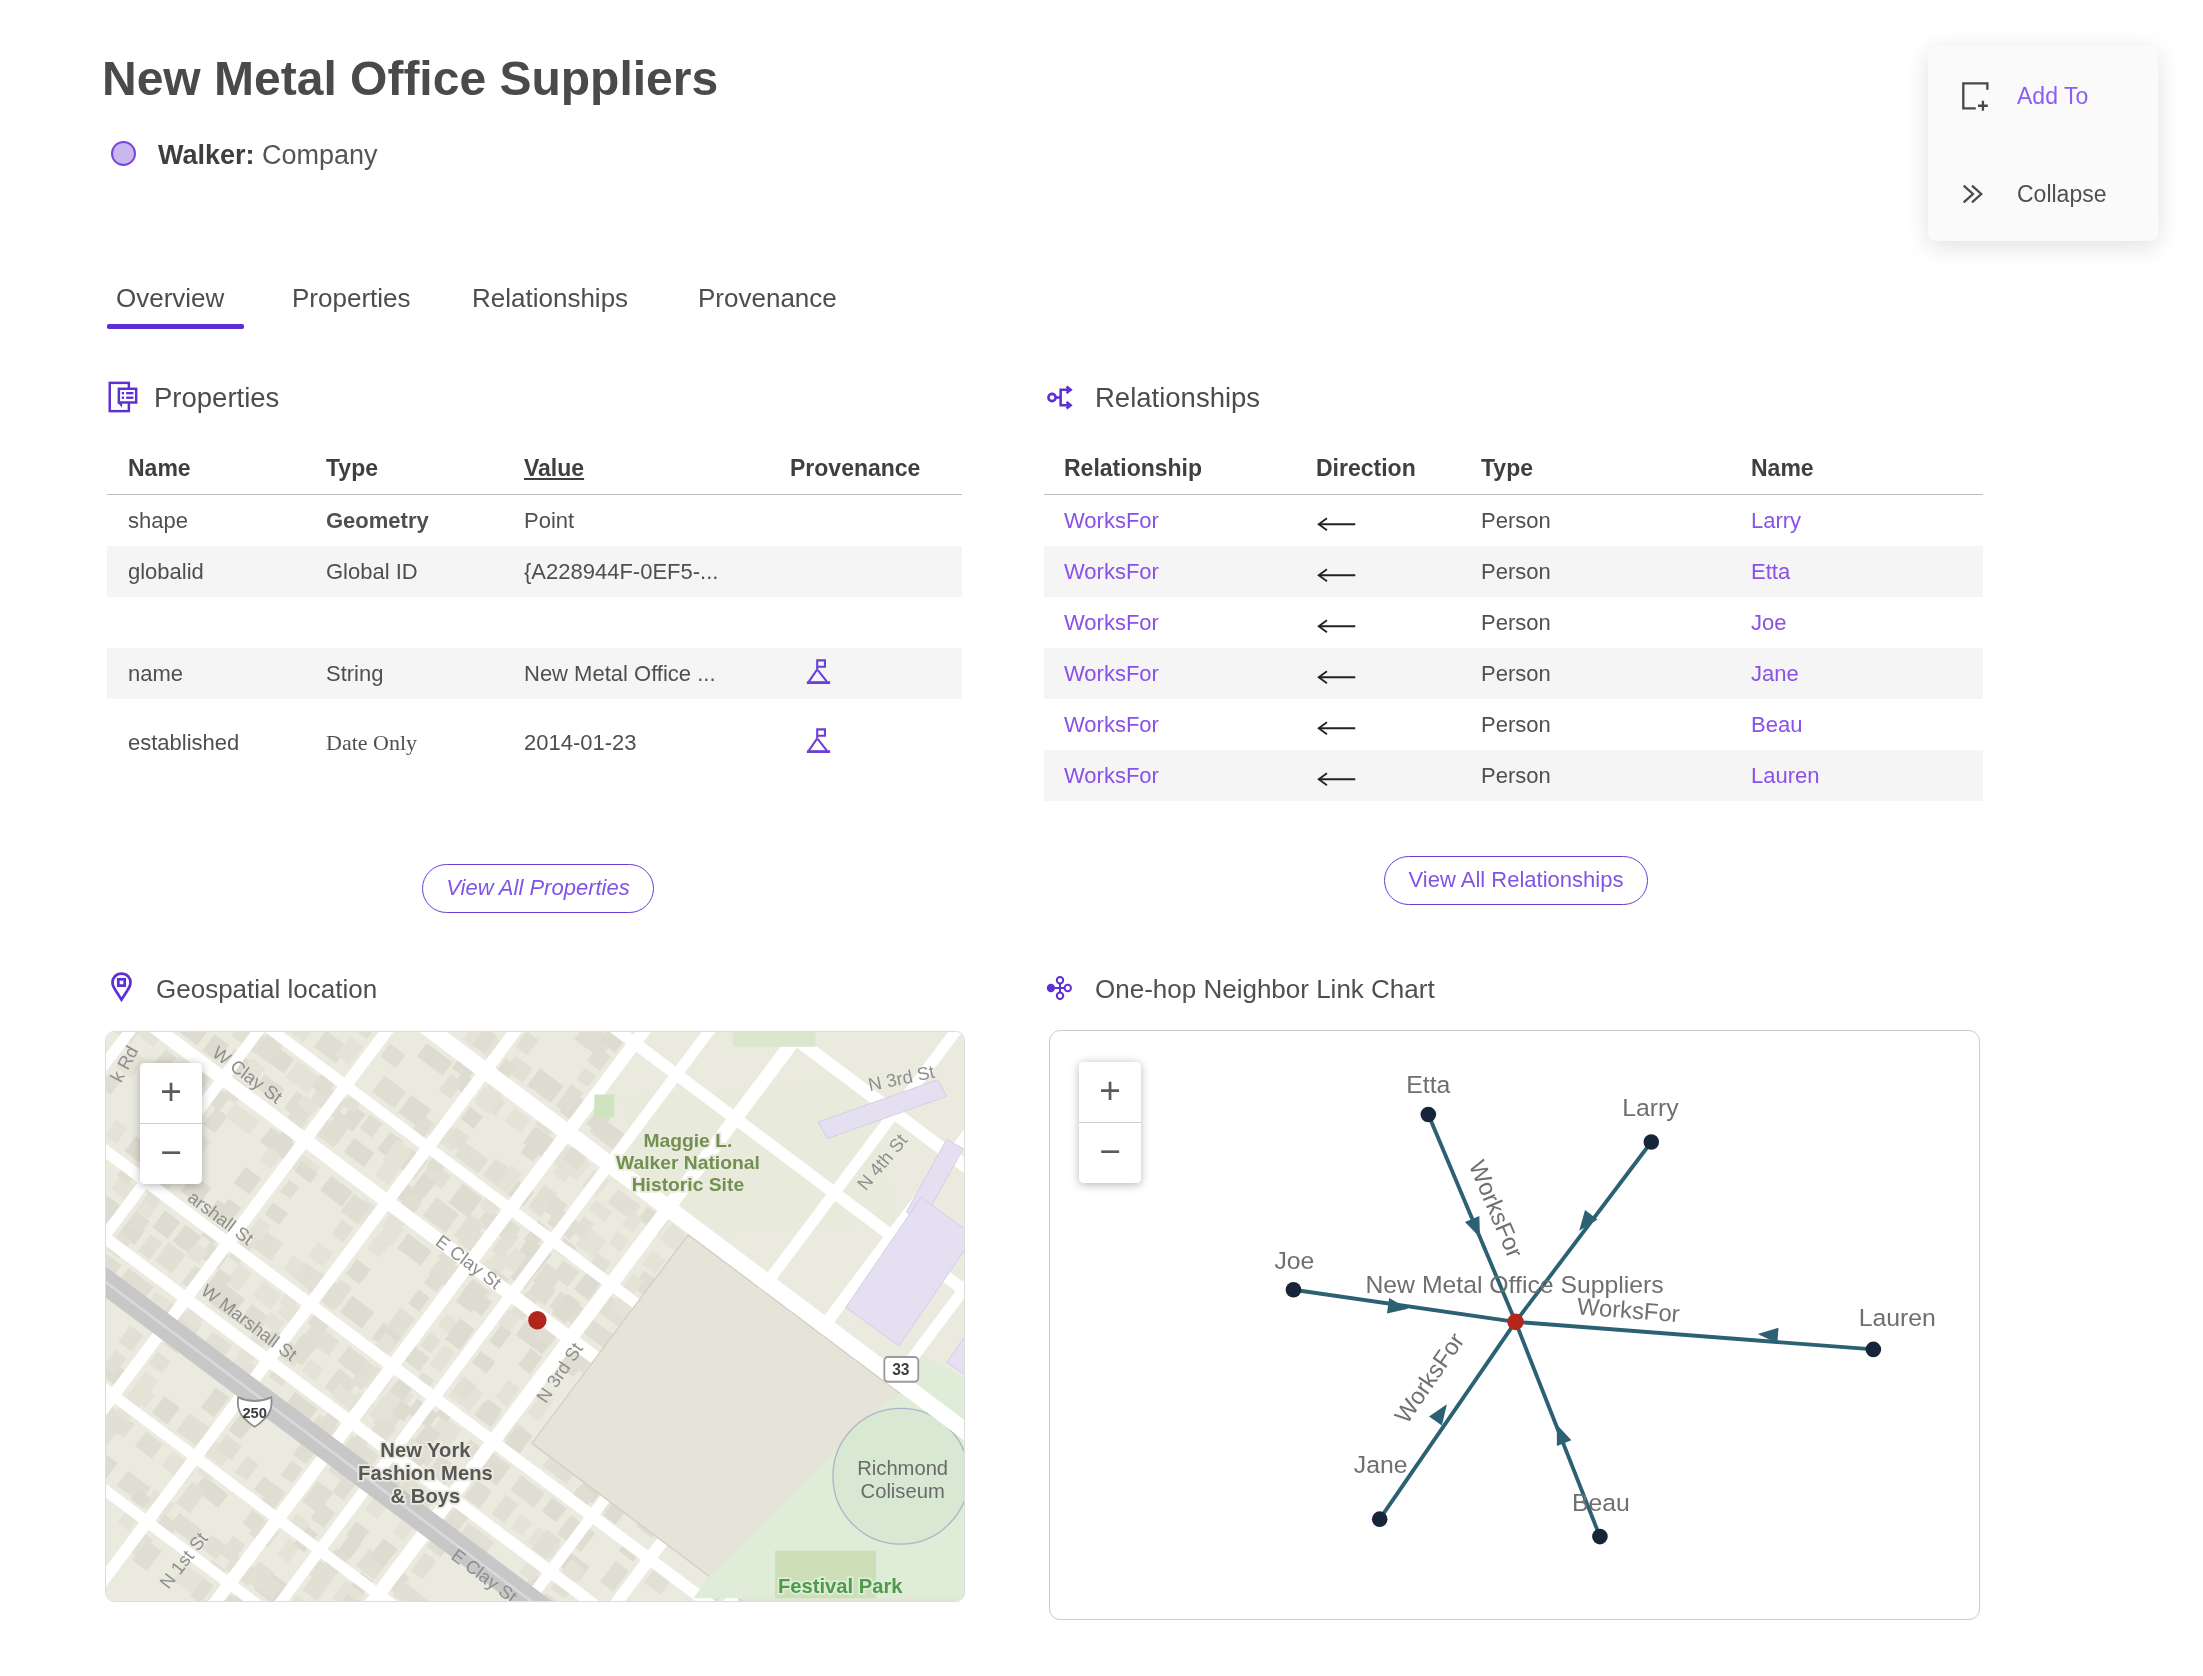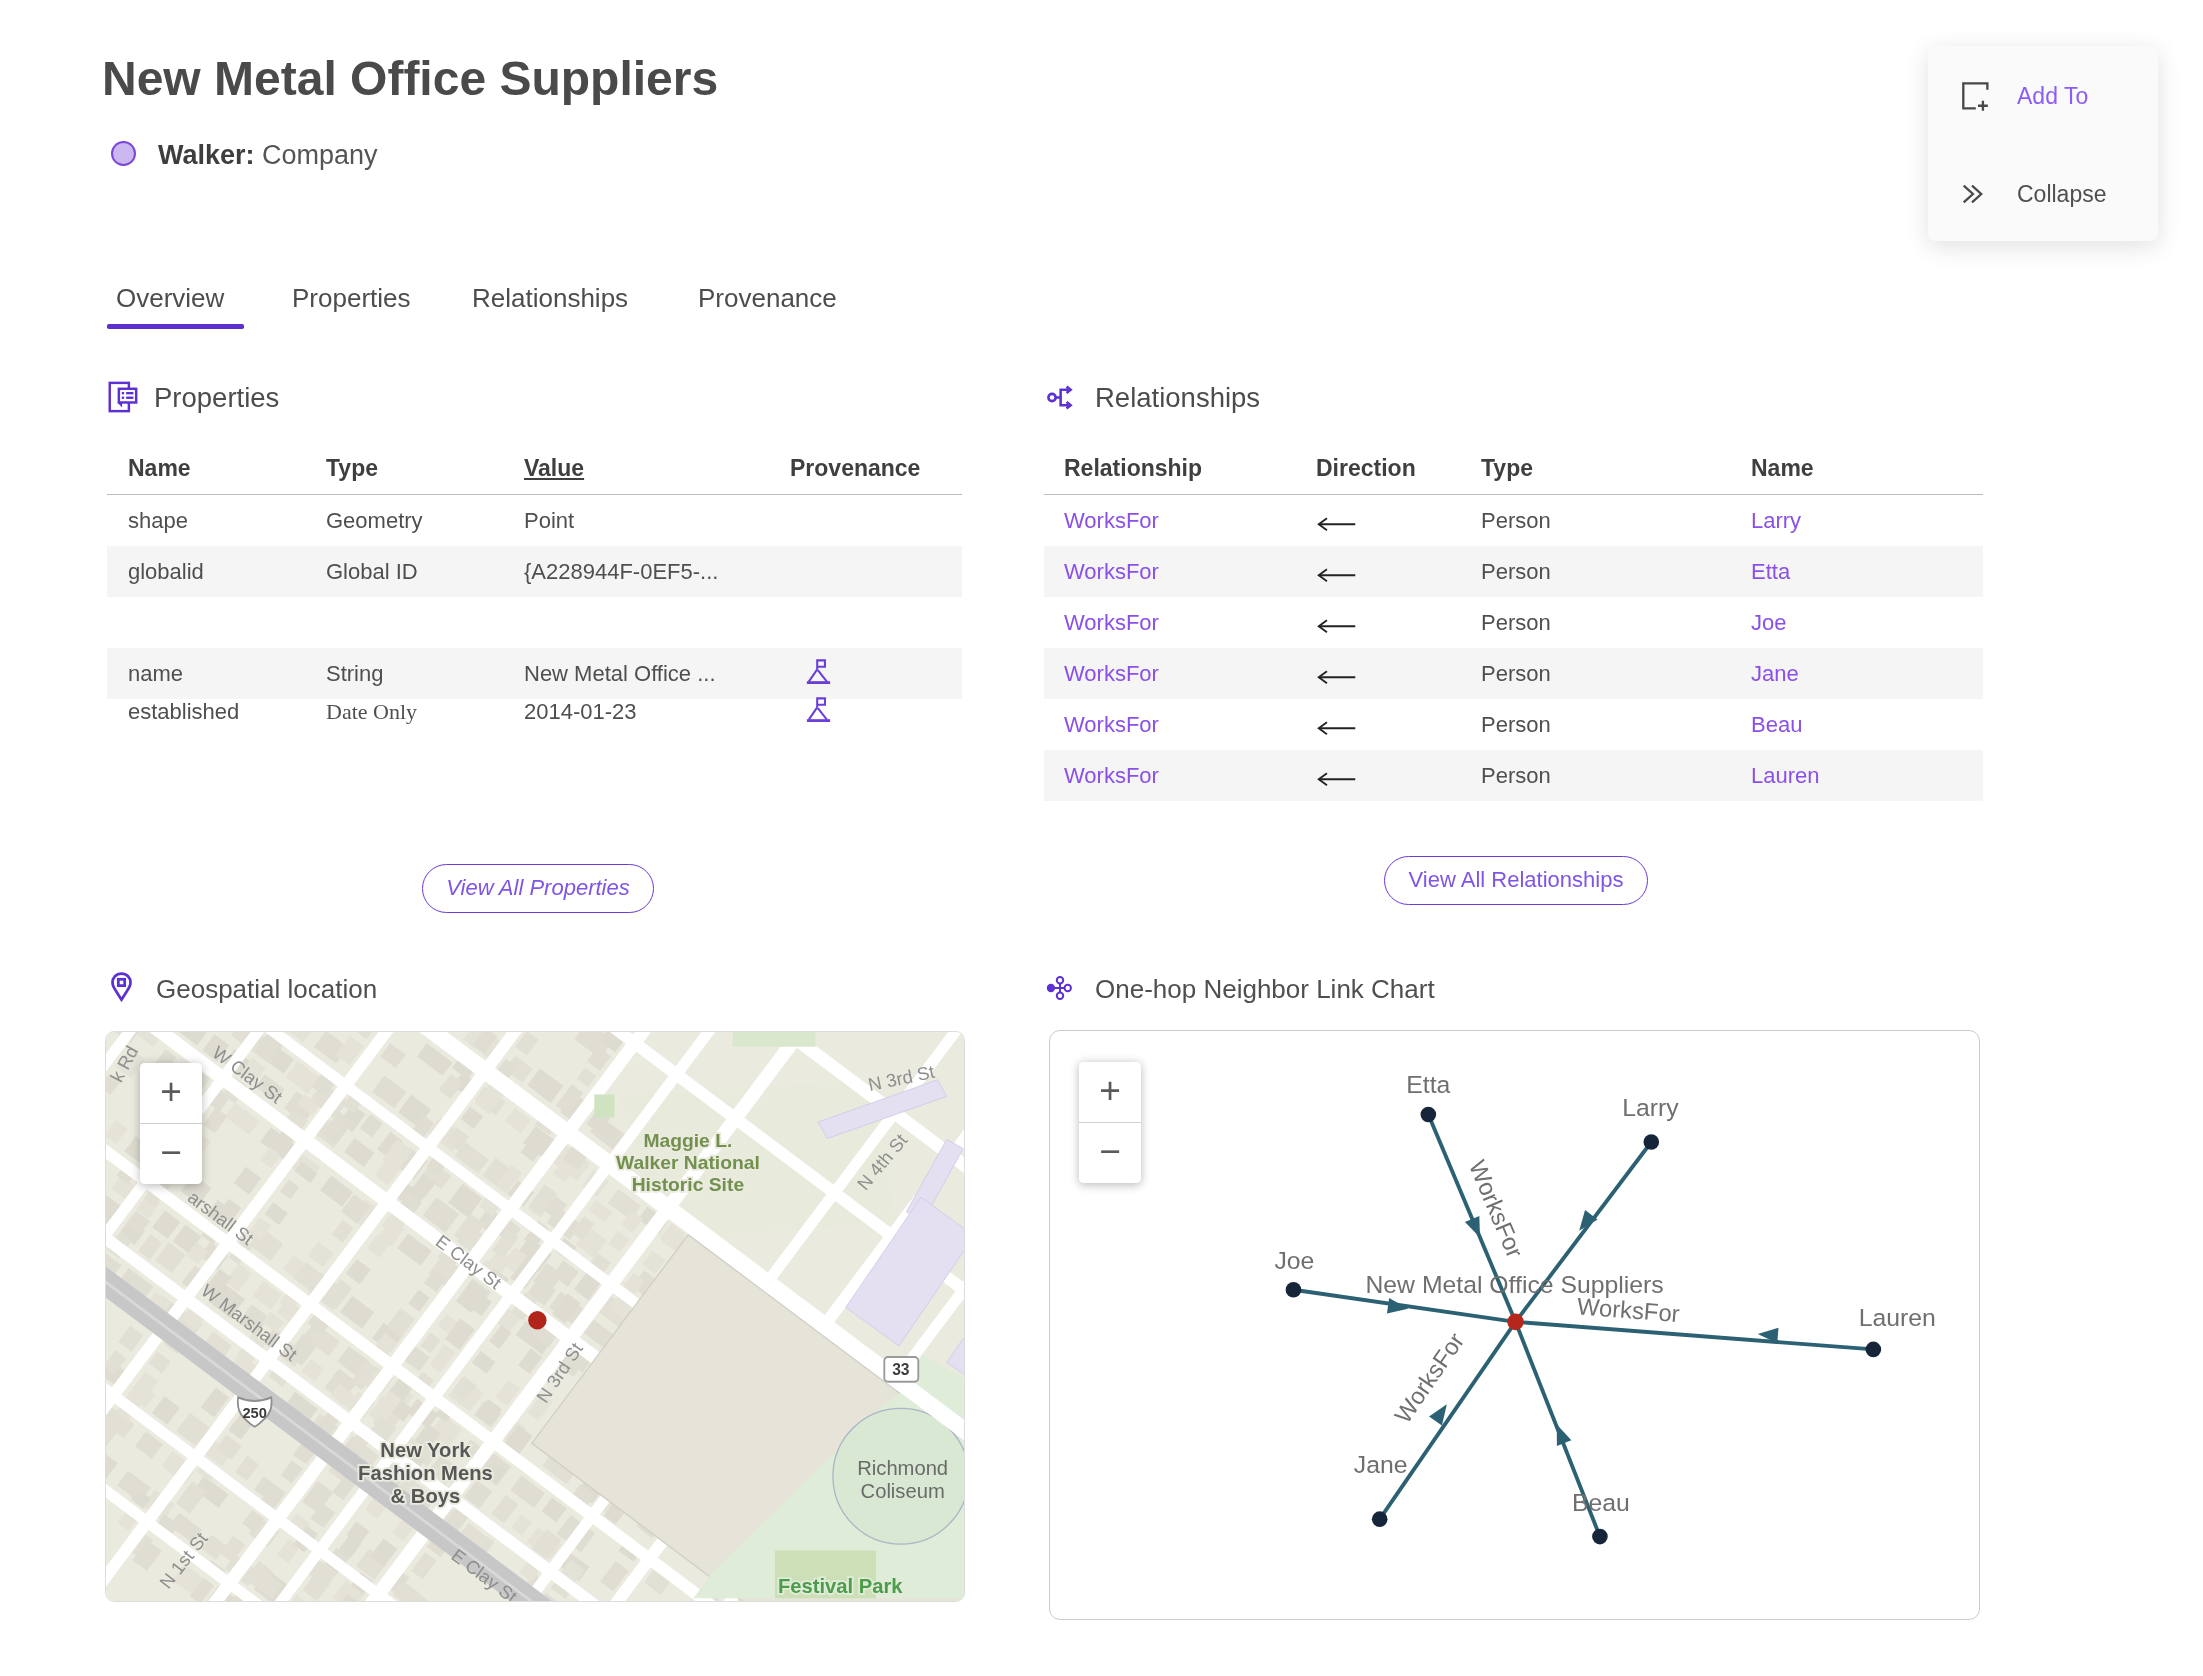--- a/index.html
+++ b/index.html
@@ -50,41 +50,41 @@
 <div class="abs" style="left:1095px;top:382px;font-size:27.5px;color:#4c4c4c;">Relationships</div>
 
 <div class="abs cell" style="left:107px;top:442px;width:855px;height:367px;">
   <span class="hdr" style="position:absolute;left:21px;top:13px;">Name</span>
   <span class="hdr" style="position:absolute;left:219px;top:13px;">Type</span>
   <span class="hdr" style="position:absolute;left:417px;top:13px;text-decoration:underline;">Value</span>
   <span class="hdr" style="position:absolute;left:683px;top:13px;">Provenance</span>
   <div style="position:absolute;top:52px;left:0;width:855px;height:1.4px;background:#bdbdbd;"></div>
   <div style="position:absolute;left:0;top:53px;width:855px;height:51px;">
 <span style="position:absolute;left:21px;top:13px;">shape</span>
-<span style="position:absolute;left:219px;top:13px;">Geometry</span>
+<span style="position:absolute;left:219px;top:13px;font-weight:bold;">Geometry</span>
 <span style="position:absolute;left:417px;top:13px;">Point</span>
     </div>
 <div style="position:absolute;left:0;top:104px;width:855px;height:51px;background:#f5f5f5;">
 <span style="position:absolute;left:21px;top:13px;">globalid</span>
 <span style="position:absolute;left:219px;top:13px;">Global ID</span>
 <span style="position:absolute;left:417px;top:13px;">{A228944F-0EF5-...</span>
     </div>
 <div style="position:absolute;left:0;top:206px;width:855px;height:51px;background:#f5f5f5;">
 <span style="position:absolute;left:21px;top:13px;">name</span>
 <span style="position:absolute;left:219px;top:13px;">String</span>
 <span style="position:absolute;left:417px;top:13px;">New Metal Office ...</span>
       <span style="position:absolute;left:696px;top:8.3px;"><svg width="31" height="32" viewBox="0 0 24 24">
           <g fill="none" stroke="#6b3fd6" stroke-width="1.6">
 <path d="M11 10 V3 h6 v5 h-6"></path>
 <path d="M4.5 19.5 L11 10 M11.5 10.5 L18.5 19.5"></path>
 <path d="M3 20.2 H21" stroke-width="2.2"></path>
 </g>
         </svg></span>
     </div>
-<div style="position:absolute;left:0;top:244px;width:855px;height:51px;">
+<div style="position:absolute;left:0;top:275px;width:855px;height:51px;">
 <span style="position:absolute;left:21px;top:13px;">established</span>
 <span style="position:absolute;left:219px;top:13px;font-family:Liberation Serif, serif;">Date Only</span>
 <span style="position:absolute;left:417px;top:13px;">2014-01-23</span>
       <span style="position:absolute;left:696px;top:8.3px;"><svg width="31" height="32" viewBox="0 0 24 24">
           <g fill="none" stroke="#6b3fd6" stroke-width="1.6">
 <path d="M11 10 V3 h6 v5 h-6"></path>
 <path d="M4.5 19.5 L11 10 M11.5 10.5 L18.5 19.5"></path>
 <path d="M3 20.2 H21" stroke-width="2.2"></path>
 </g>
         </svg></span>

